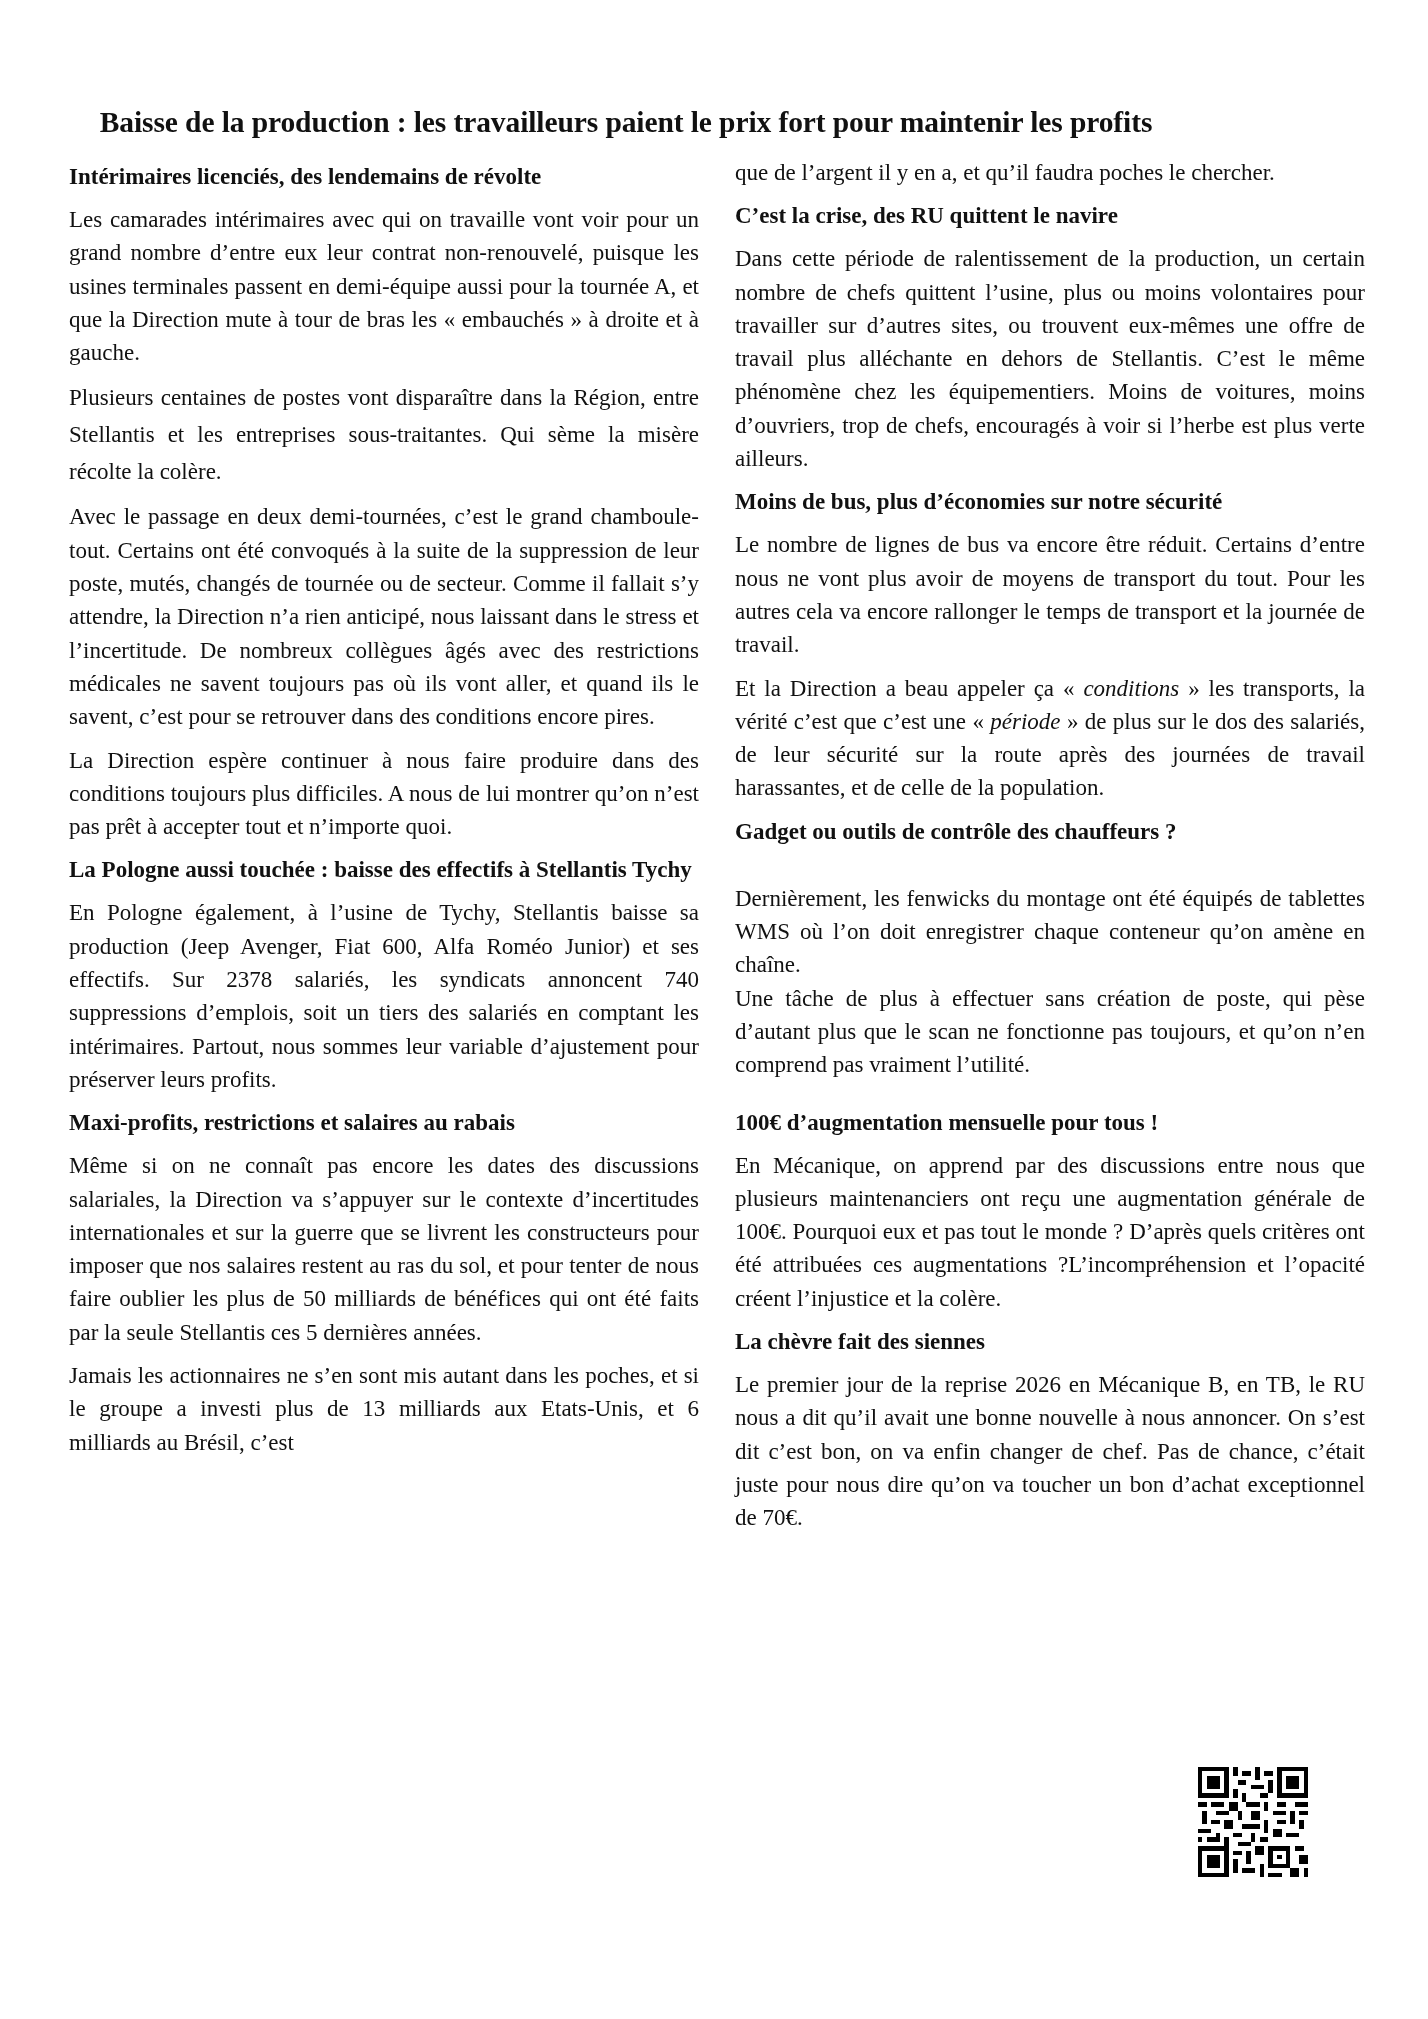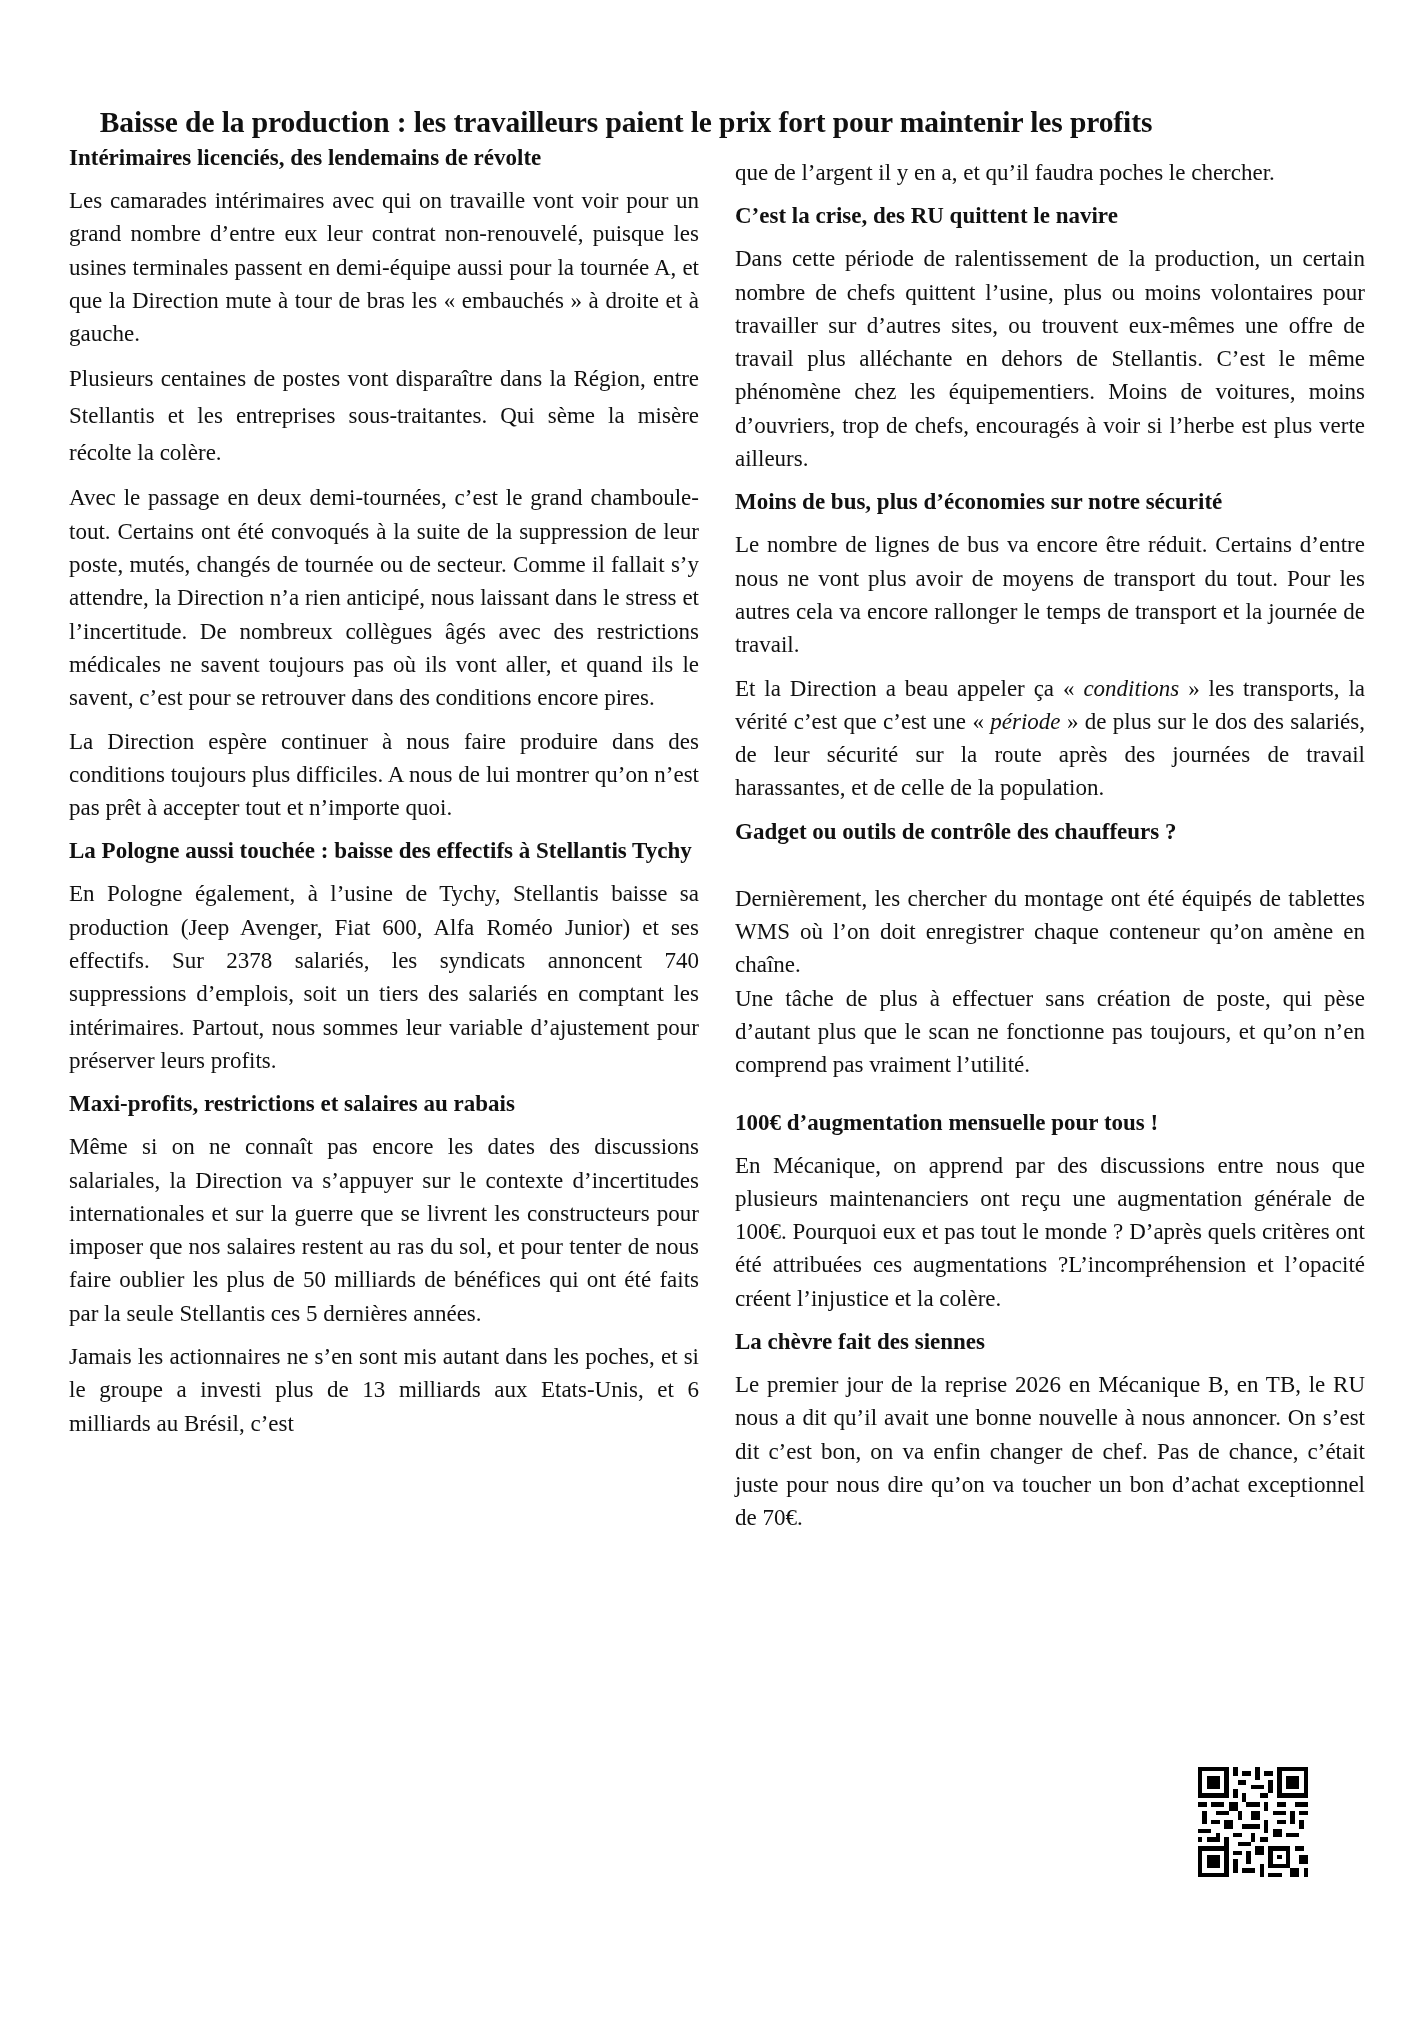--- a/index.html
+++ b/index.html
@@ -6,21 +6,21 @@
   body {
     width: 1428px; height: 2019px; position: relative; overflow: hidden;
     font-family: "Liberation Serif", "DejaVu Serif", serif;
     color: #111111;
   }
   .page-title {
     position: absolute; left: 0; top: 104px; width: 1252px;
     text-align: center; font-weight: bold; font-size: 29.5px; line-height: 36px;
     letter-spacing: -0.1px; margin: 0;
   }
-  .column { position: absolute; top: 141px; width: 630px; }
+  .column { position: absolute; top: 160px; width: 630px; }
   .col-left { left: 69px; }
   .col-right { left: 735px; }
   .col-right.col-continued { top: 156px; }
   h2.section-heading {
     font-size: 23px; line-height: 33px; font-weight: bold; margin: 0 0 10px 0;
     text-align: justify;
   }
   p.para {
     font-size: 23px; line-height: 33.3px; margin: 0 0 10px 0; text-align: justify;
   }
@@ -58,21 +58,21 @@
 
   <h2 class="section-heading">C’est la crise, des RU quittent le navire</h2>
   <p class="para">Dans cette période de ralentissement de la production, un certain nombre de chefs quittent l’usine, plus ou moins volontaires pour travailler sur d’autres sites, ou trouvent eux-mêmes une offre de travail plus alléchante en dehors de Stellantis. C’est le même phénomène chez les équipementiers. Moins de voitures, moins d’ouvriers, trop de chefs, encouragés à voir si l’herbe est plus verte ailleurs.</p>
 
   <h2 class="section-heading">Moins de bus, plus d’économies sur notre sécurité</h2>
   <p class="para">Le nombre de lignes de bus va encore être réduit. Certains d’entre nous ne vont plus avoir de moyens de transport du tout. Pour les autres cela va encore rallonger le temps de transport et la journée de travail.</p>
   <p class="para"><span>Et la Direction a beau appeler ça « </span><em>conditions</em><span> » les transports, la vérité c’est que c’est une « </span><em>période</em><span> » de plus sur le dos des salariés, de leur sécurité sur la route après des journées de travail harassantes, et de celle de la population.</span></p>
 
   <h2 class="section-heading">Gadget ou outils de contrôle des chauffeurs ?</h2>
   <div class="gap"></div>
-  <p class="para" style="margin-bottom:0">Dernièrement, les chercher du montage ont été équipés de tablettes WMS où l’on doit enregistrer chaque conteneur qu’on amène en chaîne.</p>
+  <p class="para" style="margin-bottom:0">Dernièrement, les fenwicks du montage ont été équipés de tablettes WMS où l’on doit enregistrer chaque conteneur qu’on amène en chaîne.</p>
   <p class="para">Une tâche de plus à effectuer sans création de poste, qui pèse d’autant plus que le scan ne fonctionne pas toujours, et qu’on n’en comprend pas vraiment l’utilité.</p>
   <div class="gap-sm"></div>
 
   <h2 class="section-heading">100€ d’augmentation mensuelle pour tous !</h2>
   <p class="para">En Mécanique, on apprend par des discussions entre nous que plusieurs maintenanciers ont reçu une augmentation générale de 100€. Pourquoi eux et pas tout le monde ? D’après quels critères ont été attribuées ces augmentations ?L’incompréhension et l’opacité créent l’injustice et la colère.</p>
 
   <h2 class="section-heading">La chèvre fait des siennes</h2>
   <p class="para">Le premier jour de la reprise 2026 en Mécanique B, en TB, le RU nous a dit qu’il avait une bonne nouvelle à nous annoncer. On s’est dit c’est bon, on va enfin changer de chef. Pas de chance, c’était juste pour nous dire qu’on va toucher un bon d’achat exceptionnel de 70€.</p>
 </div>
 

